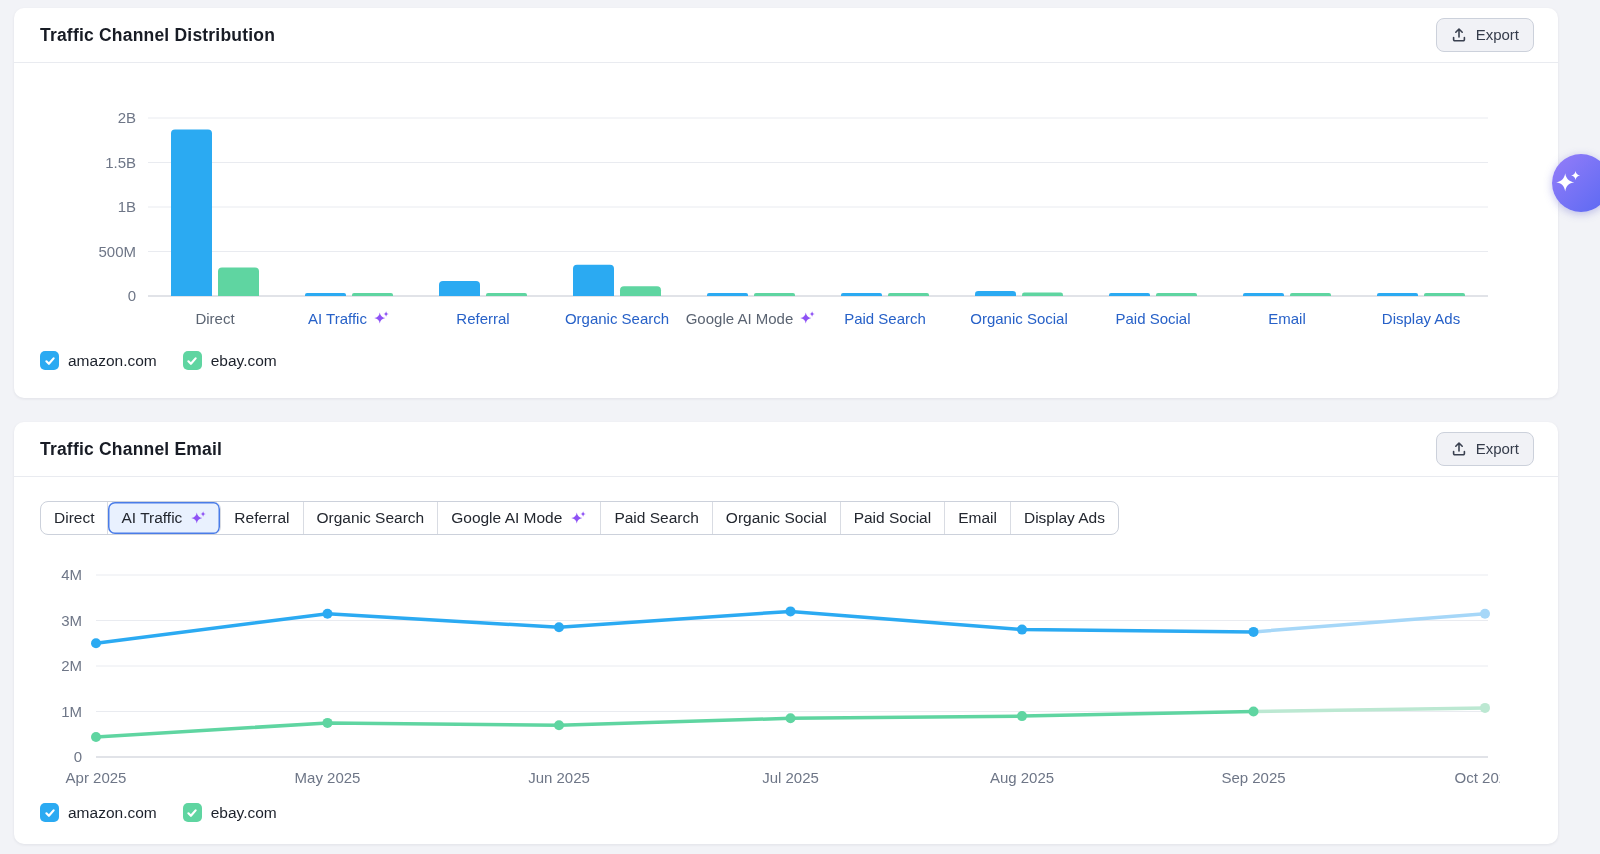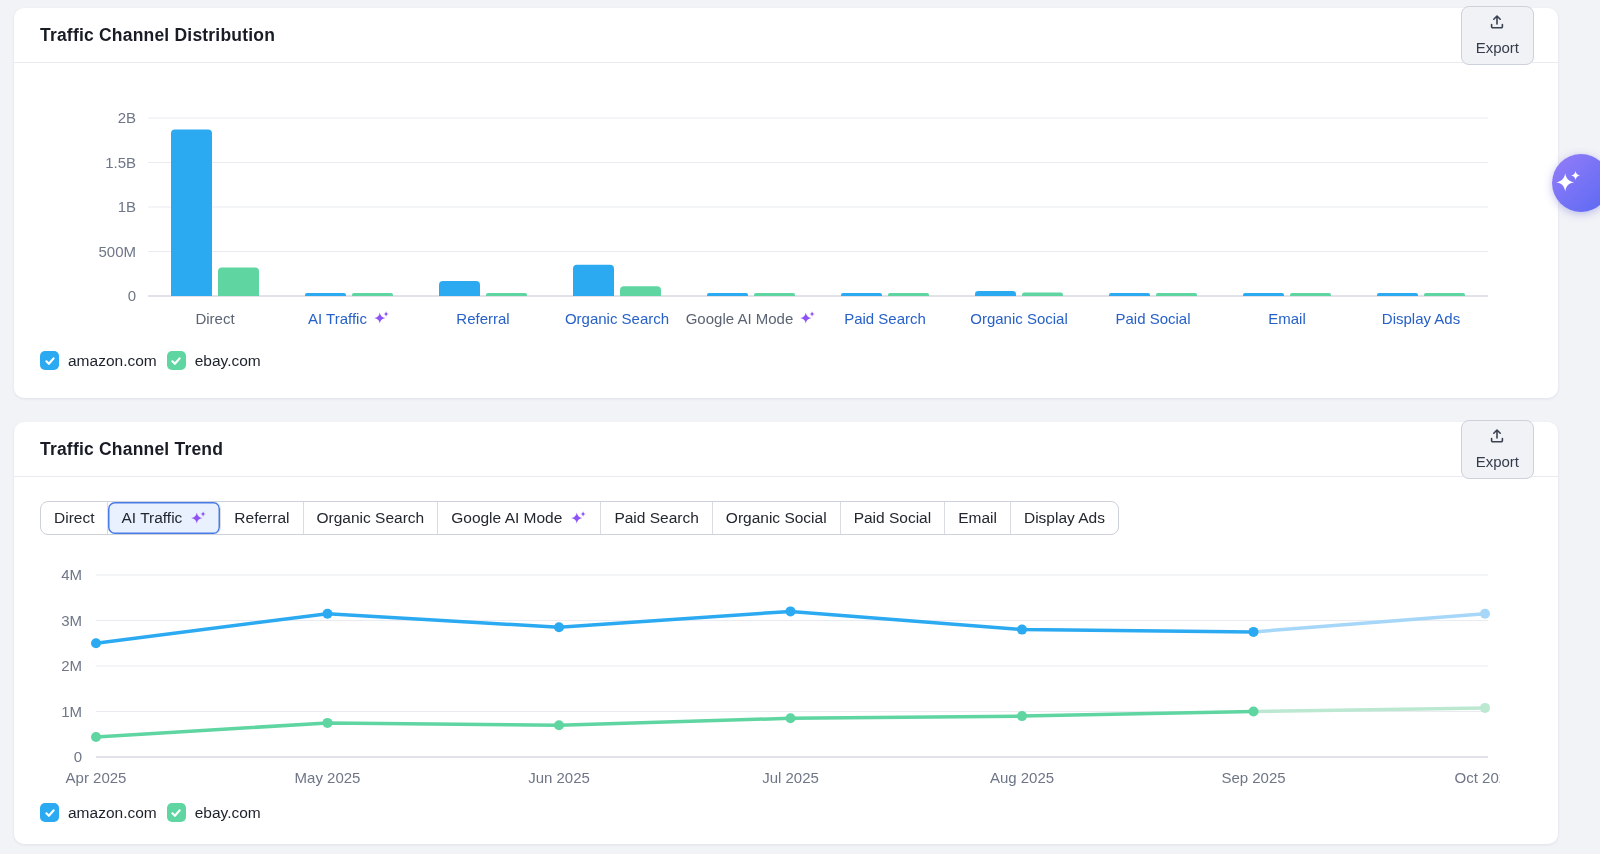--- a/index.html
+++ b/index.html
@@ -16,32 +16,32 @@
   #card-distribution{top:8px;height:390px}
   #card-trend{top:422px;height:422px}
   .card-header{
     height:55px;display:flex;align-items:center;justify-content:space-between;
     padding:0 24px 0 26px;border-bottom:1px solid #e9ebf0;box-sizing:border-box;
   }
   .card-title{font-size:17.5px;font-weight:700;color:#181c25;letter-spacing:.2px}
   .export-btn{
     display:flex;align-items:center;gap:9px;padding:7px 14px;
     background:#f1f2f6;border:1px solid #ccd1db;border-radius:8px;
-    font-size:15px;color:#353c4b;cursor:pointer;line-height:18px;flex-direction:column;
+    font-size:15px;color:#353c4b;cursor:pointer;line-height:18px;
   }
   .chart-pad{padding:0 26px}
   #bar-chart{display:block;margin-top:39px}
   #line-chart{display:block;margin-top:22px}
   .cat-row{display:flex;margin-left:108px;width:1340px;margin-top:2px}
   .cat{
     flex:1;display:flex;align-items:center;justify-content:center;gap:6px;
     font-size:15px;color:#5b6472;white-space:nowrap;
   }
   .cat.link{color:#2761c8;cursor:pointer}
-  .legend{display:flex;align-items:flex-end;gap:10px;margin-top:24px}
+  .legend{display:flex;align-items:flex-end;gap:26px;margin-top:24px}
   #card-trend .legend{margin-top:6px}
   .legend-item{display:flex;align-items:center;gap:9px}
   .legend-check{
     width:19px;height:19px;border-radius:5px;display:flex;align-items:center;
     justify-content:center;cursor:pointer;flex:0 0 auto;
   }
   .legend-label{font-size:15.5px;color:#1c212b}
   .tab-bar{
     display:inline-flex;margin:24px 0 0 26px;background:#fff;
     border:1px solid #ccd1db;border-radius:8px;overflow:hidden;align-items:stretch;
@@ -167,21 +167,21 @@
             </svg>
           </div>
           <span class="legend-label">ebay.com</span>
         </div>
       </div>
   </div>
 </div>
 
 <div class="card" id="card-trend">
   <div class="card-header">
-    <div class="card-title">Traffic Channel Trend</div>
+    <div class="card-title">Traffic Channel Email</div>
     <button class="export-btn">
       <span style="display:flex">
         <svg width="16" height="16" viewBox="0 0 16 16" fill="none" stroke="#3a4150" stroke-width="1.6" stroke-linecap="round" stroke-linejoin="round">
           <path d="M8 10 V2.7"></path>
             <path d="M4.8 5.2 L8 2 L11.2 5.2"></path>
           <path d="M2.6 10.5 V12.6 a1.1 1.1 0 0 0 1.1 1.1 h8.6 a1.1 1.1 0 0 0 1.1 -1.1 V10.5"></path>
         </svg>
       </span>
       <span>Export</span>
     </button>

